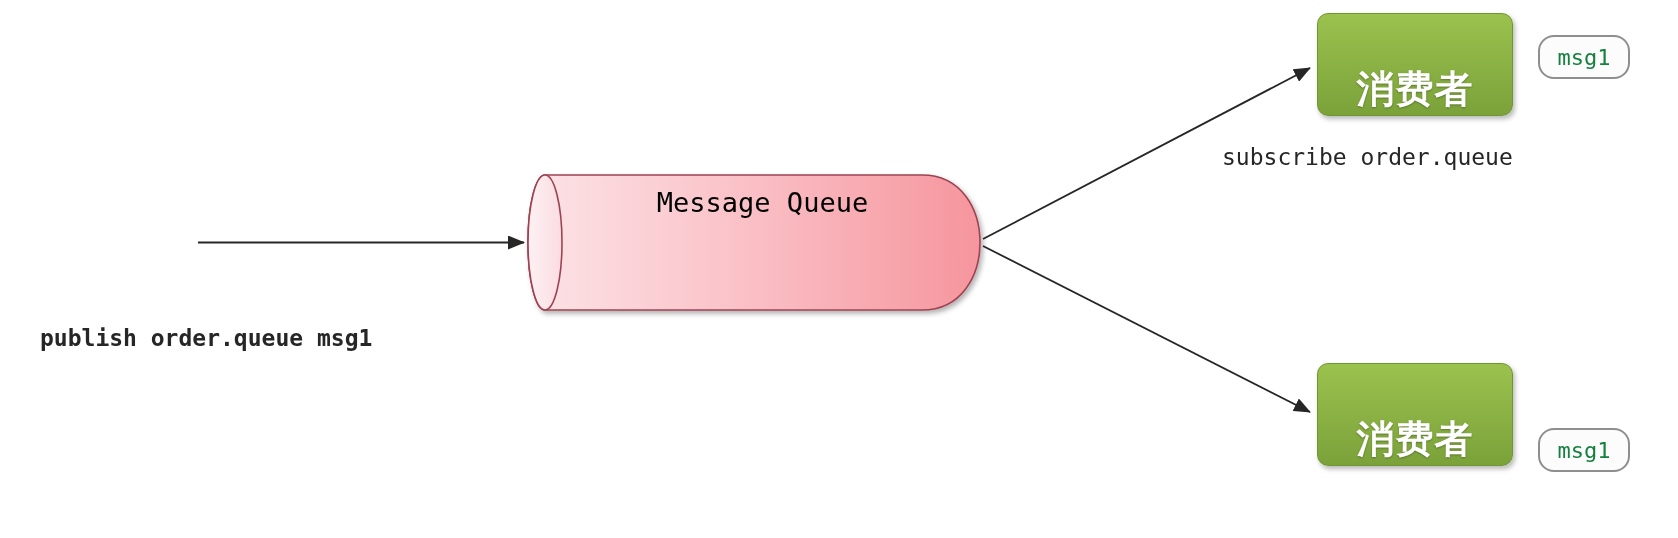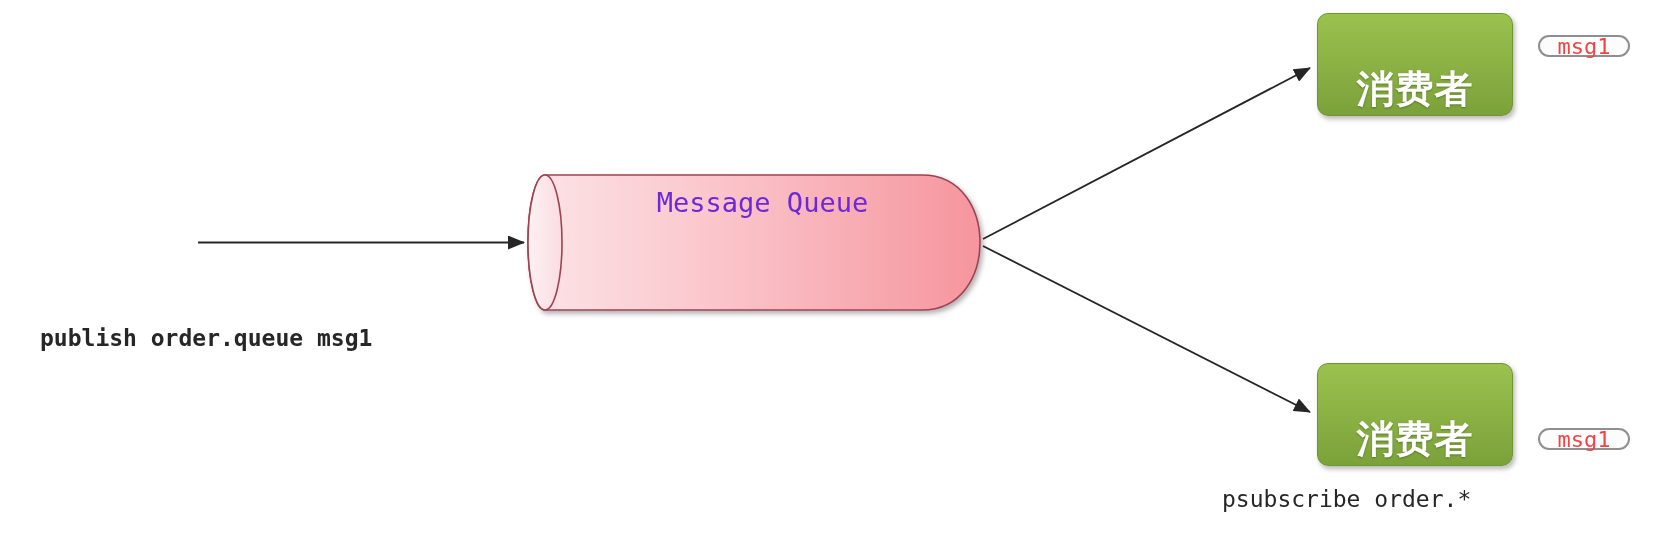--- a/index.html
+++ b/index.html
@@ -57,36 +57,36 @@
   .caption.publish { left: 40px; top: 325px; font-weight: bold; }
   .caption.subscribe { left: 1222px; top: 144px; }
   .caption.psubscribe { left: 1222px; top: 486px; }
   .queue-label {
     position: absolute;
     left: 545px; top: 187px;
     width: 435px;
     text-align: center;
     font-family: "DejaVu Sans Mono", monospace;
     font-size: 27px;
-    color: #6d28d9;
+    color: #000000;
     white-space: nowrap;
   }
   .badge {
     position: absolute;
-    width: 92px; height: 22px;
+    width: 92px; height: 44px;
     box-sizing: border-box;
     background: #fcfcfc;
     border: 2px solid #8f8f8f;
     border-radius: 16px;
     display: flex;
     align-items: center;
     justify-content: center;
     font-family: "DejaVu Sans Mono", monospace;
     font-size: 22px;
-    color: #ef4444;
+    color: #15803d;
   }
   .badge.top { left: 1538px; top: 35px; }
   .badge.bottom { left: 1538px; top: 428px; }
 </style>
 </head>
 <body>
 
 <div class="canvas">
 
   <svg class="layer" width="1678" height="538" viewBox="0 0 1678 538" xmlns="http://www.w3.org/2000/svg">
@@ -119,25 +119,25 @@
     <line x1="983" y1="246" x2="1310" y2="412" stroke="#262626" stroke-width="1.8" marker-end="url(#arrowHead)"></line>
   </svg>
 
   <div class="queue-label">Message Queue</div>
 
   <div class="caption publish">publish order.queue msg1</div>
 
   <div class="node consumer top">
     <span>消费者</span>
   </div>
+  <div class="caption subscribe">subscribe order.queue</div>
   <div class="badge top">
     <span>msg1</span>
   </div>
 
   <div class="node consumer bottom">
     <span>消费者</span>
   </div>
-  <div class="caption psubscribe">psubscribe order.*</div>
   <div class="badge bottom">
     <span>msg1</span>
   </div>
 
 </div>
 
 </body></html>

